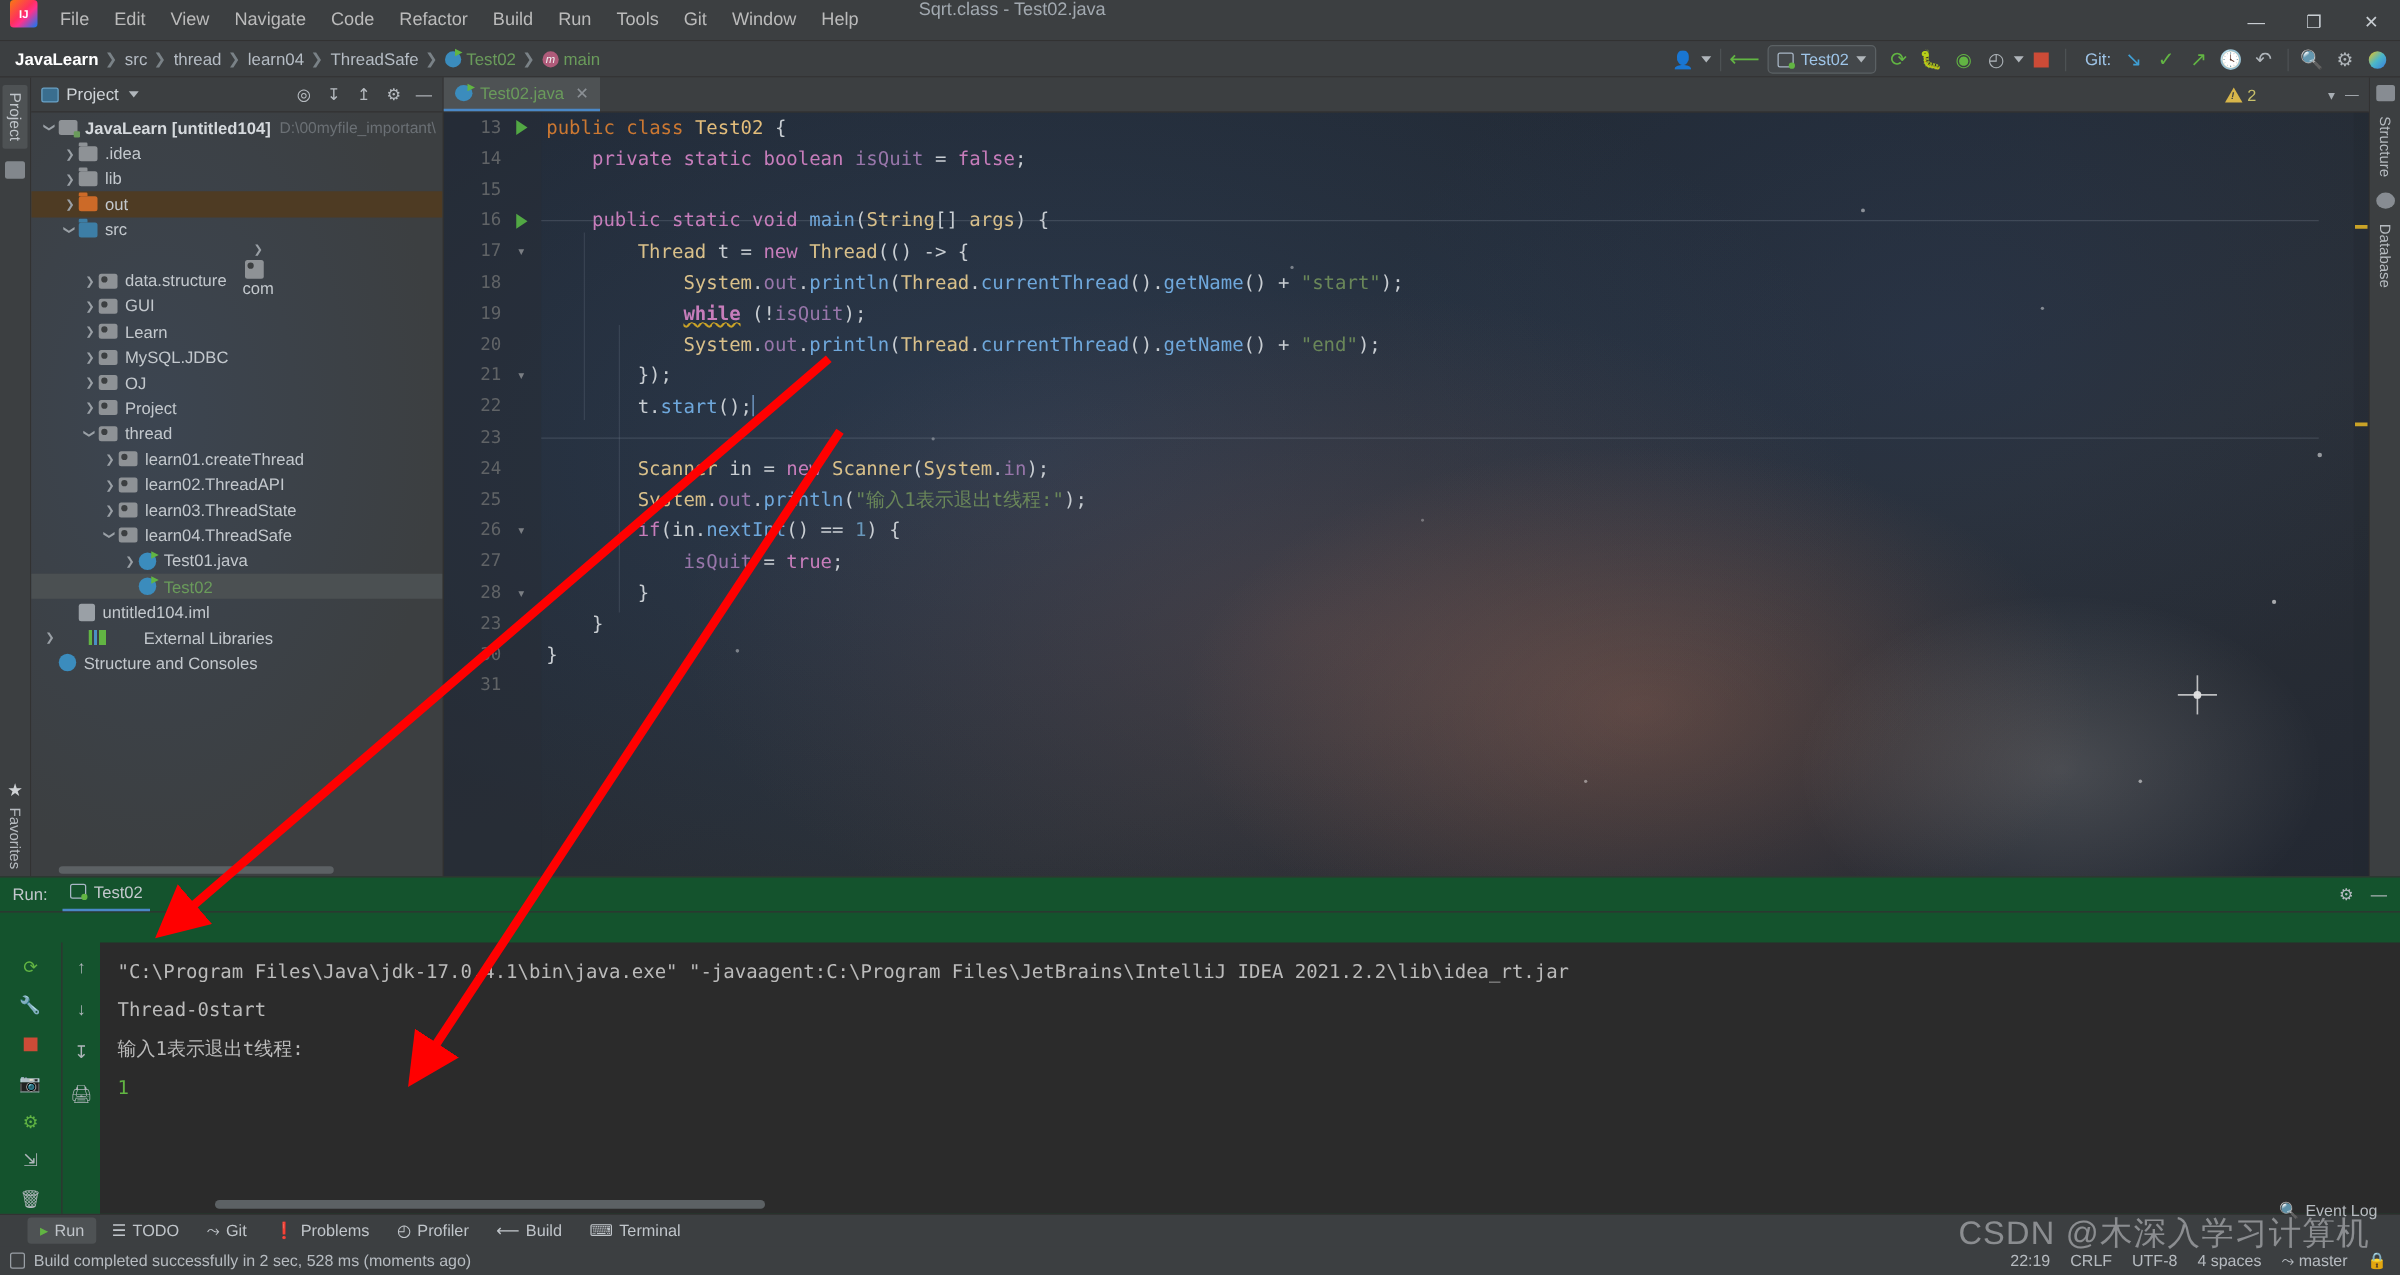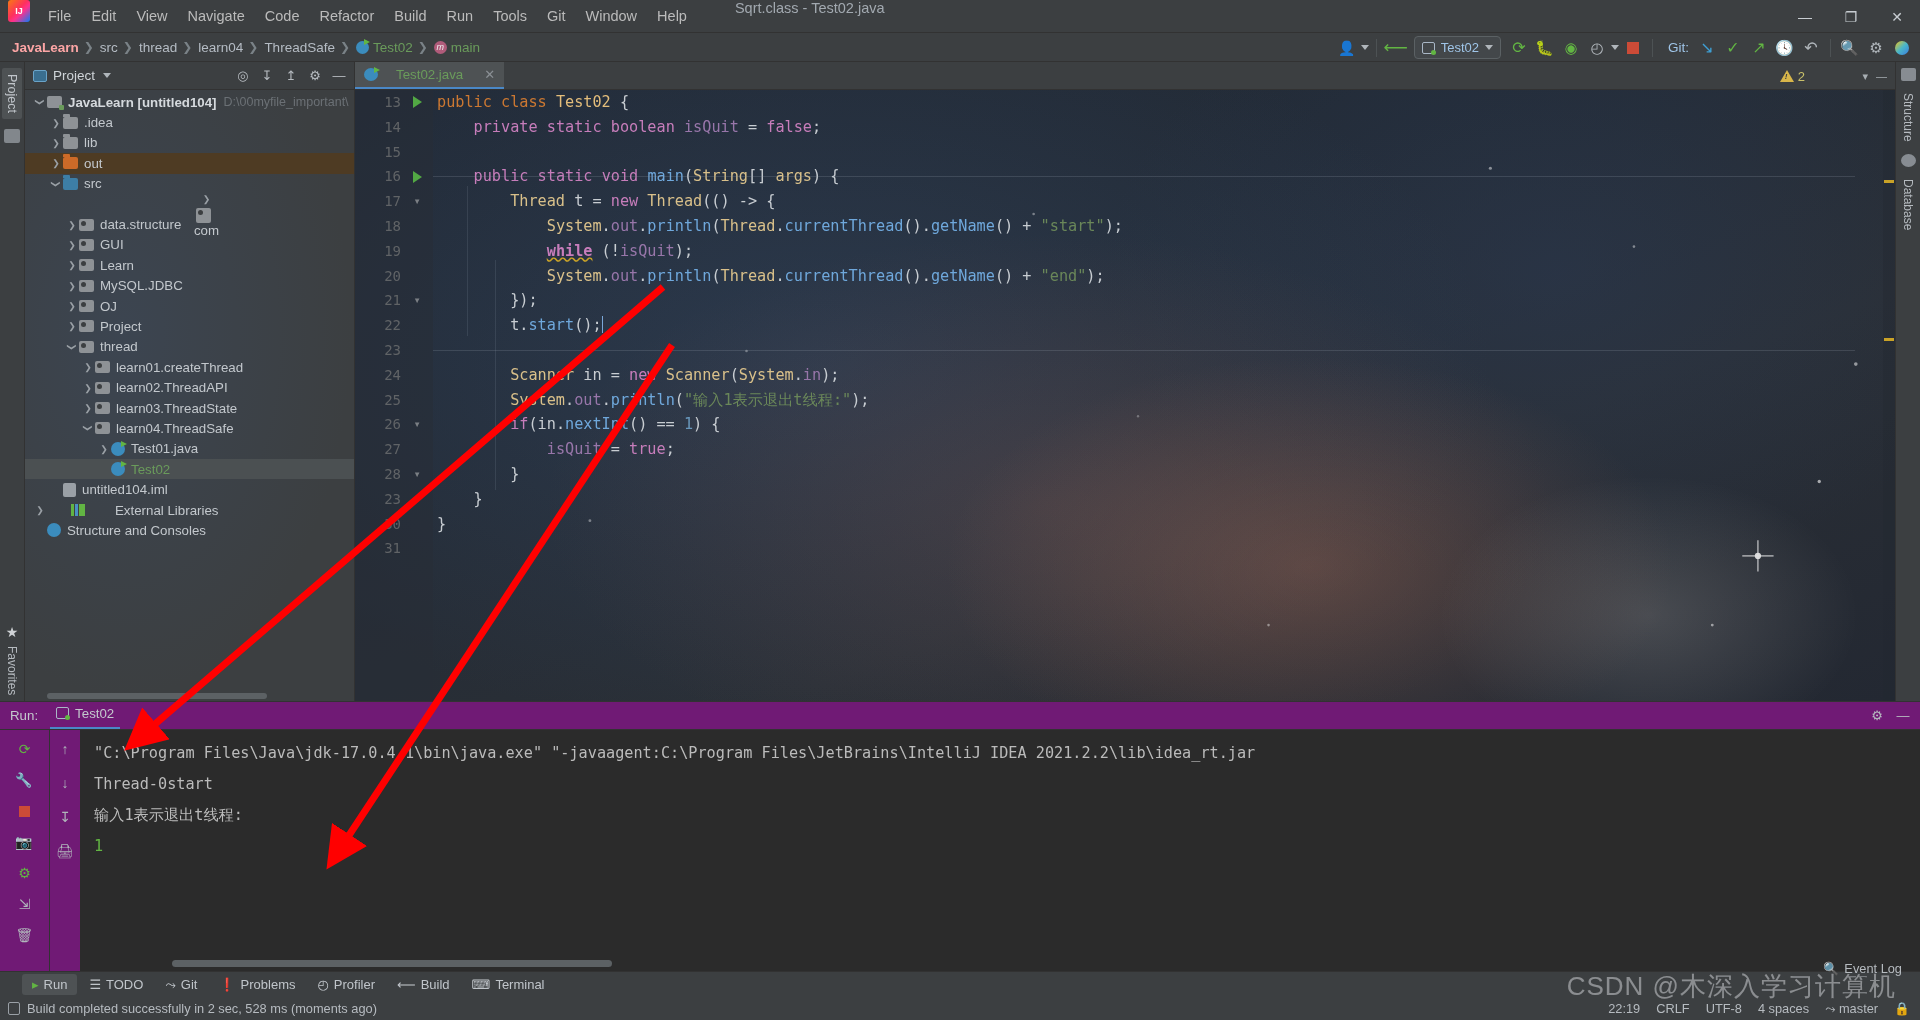--- a/index.html
+++ b/index.html
@@ -53,21 +53,21 @@
   }
 
   
   .navbar {
     height: 29px; background: #3c3f41; display: flex; align-items: center;
     border-bottom: 1px solid #323232; flex: 0 0 29px; padding-left: 8px;
     position: relative;
   }
   .crumbs { display:flex; align-items:center; font-size:13.5px; }
   .crumb { color:#b5bcc4; padding: 2px 3px 2px 4px; white-space:nowrap; }
-  .crumb.bold { font-weight: bold; color:#fca5a5; }
+  .crumb.bold { font-weight: bold; color:#ffffff; }
   .crumb.green { color:#6a9b5b; }
   .crumb.sep { color:#7a8287; padding:0 2px; font-size:12px; }
   .crumb-icon {
     display:inline-block; width:13px; height:13px; border-radius:50%;
     vertical-align:-2px; margin-right:4px;
   }
   .ic-class { background:#3b8cbd; position:relative; }
   .ic-class::after{content:"";position:absolute;right:-1px;top:-2px;width:0;height:0;
     border-left:6px solid #62b543;border-top:3px solid transparent;border-bottom:3px solid transparent;}
   .ic-method { background:#b05b7a; position:relative;}
@@ -171,21 +171,21 @@
     position:absolute;left:22px;bottom:2px;width:220px;height:6px;background:#5c6164;border-radius:3px;
   }
 
   
   .editor-col{flex:1 1 auto; display:flex; flex-direction:column; min-width:0; position:relative;}
   .tabs-row{
     height:28px;background:#3c3f41;display:flex;align-items:stretch;flex:0 0 28px;
     border-bottom:1px solid #323232; position:relative;
   }
   .etab{
-    display:flex;align-items:center;gap:18px;padding:0 9px;background:#4e5254;
+    display:flex;align-items:center;gap:6px;padding:0 9px;background:#4e5254;
     border-bottom:2px solid #4a88c7; font-size:13.3px;color:#9aa0a6;
   }
   .etab .jico{width:13px;height:13px;margin-right:0;}
   .etab .nm{color:#6a9b5b;}
   .etab .x{color:#8b9095;font-size:13px;margin-left:3px;}
   .tab-warn{
     position:absolute;right:90px;top:0;height:28px;display:flex;align-items:center;gap:4px;
     color:#c9c06a;font-size:13px;
   }
   .warn-tri{width:0;height:0;border-left:7px solid transparent;border-right:7px solid transparent;
@@ -249,22 +249,22 @@
 
   
   .right-rail{
     width:25px;flex:0 0 25px;background:#3c3f41;border-left:1px solid #323232;
     display:flex;flex-direction:column;align-items:center;padding-top:6px;gap:12px;
   }
   .rr-tab{writing-mode:vertical-rl;font-size:12px;color:#b6bbc0;}
   .rr-ico{width:15px;height:13px;background:#9aa0a6;border-radius:2px;opacity:.8;}
 
   
-  .run-panel{flex:0 0 270px;display:flex;flex-direction:column;background:#701a75;
-    border-top:1px solid #323232;position:relative;min-height:0;}
+  .run-panel{flex:0 0 270px;display:flex;flex-direction:column;background:#14532d;
+    border-top:1px solid #323232;position:relative;min-height:0;gap:24px;}
   .run-head{height:28px;display:flex;align-items:center;padding:0 6px 0 10px;flex:0 0 28px;
     border-bottom:1px solid #323232;}
   .run-lbl{color:#c3c8cd;font-size:13.3px;margin-right:12px;}
   .run-tab{display:flex;align-items:center;gap:6px;font-size:13.3px;color:#c3c8cd;
     padding:0 6px 4px 6px;border-bottom:2px solid #4a88c7;height:26px;align-self:flex-end;}
   .run-head-right{margin-left:auto;display:flex;align-items:center;gap:4px;}
   .run-body{flex:1 1 auto;display:flex;min-height:0;}
   .run-sidebar{width:50px;flex:0 0 50px;display:flex;flex-direction:column;align-items:center;
     gap:9px;padding-top:8px;border-right:1px solid #323232;}
   .rs-ico{width:24px;height:22px;display:flex;align-items:center;justify-content:center;

